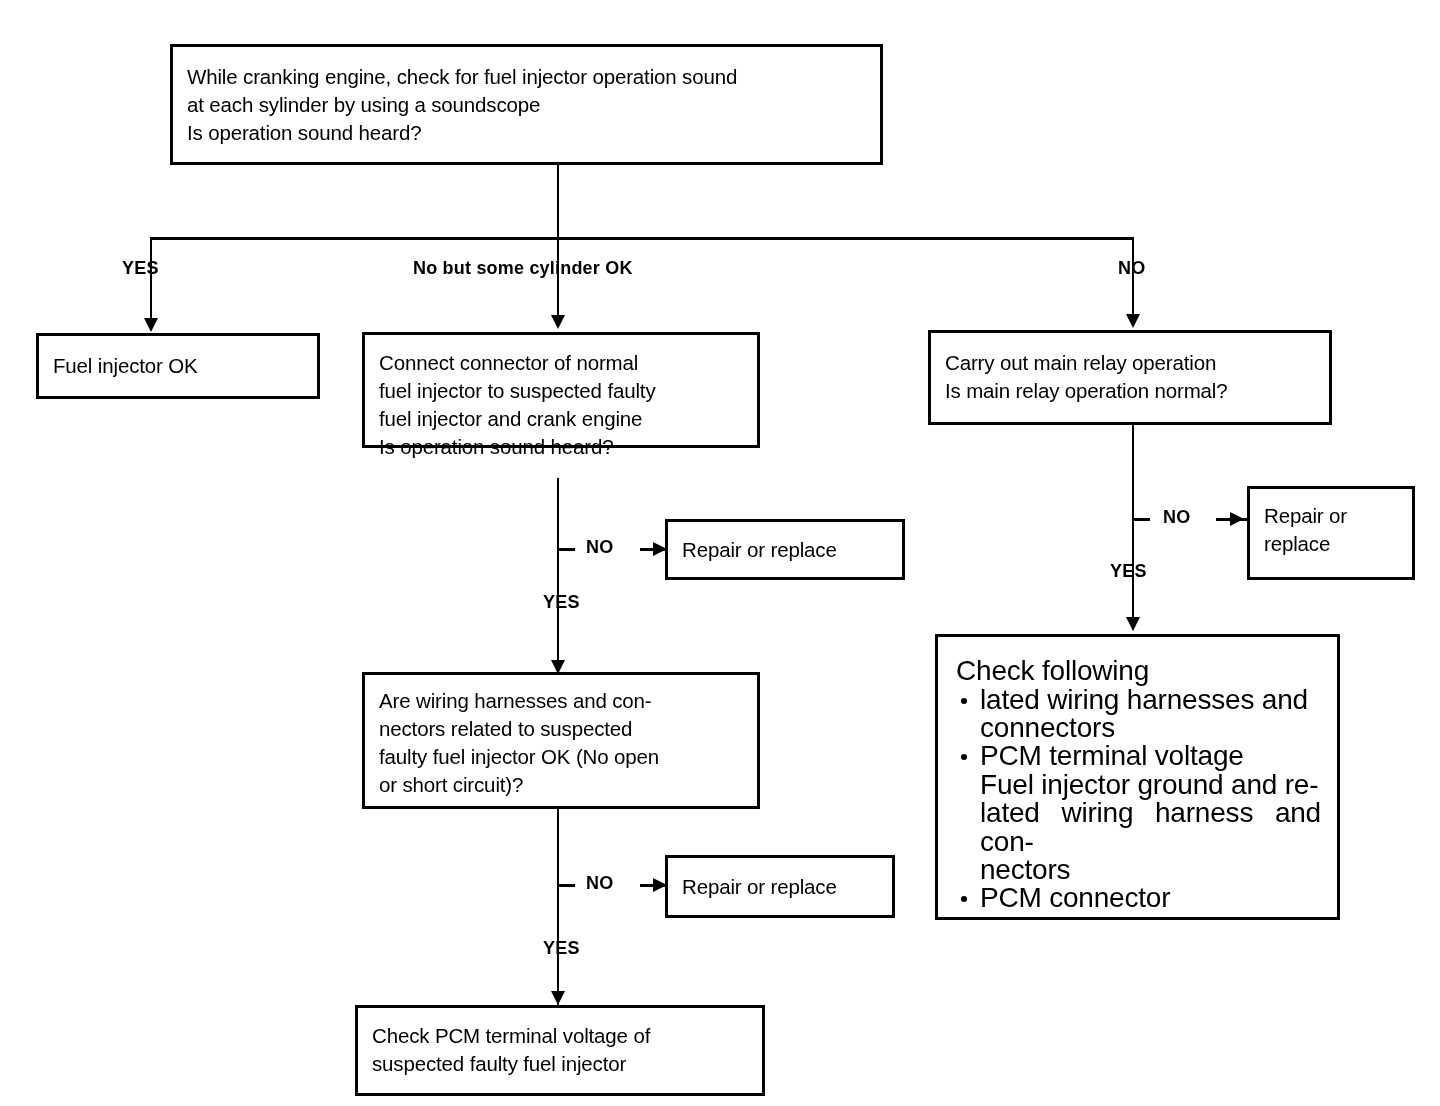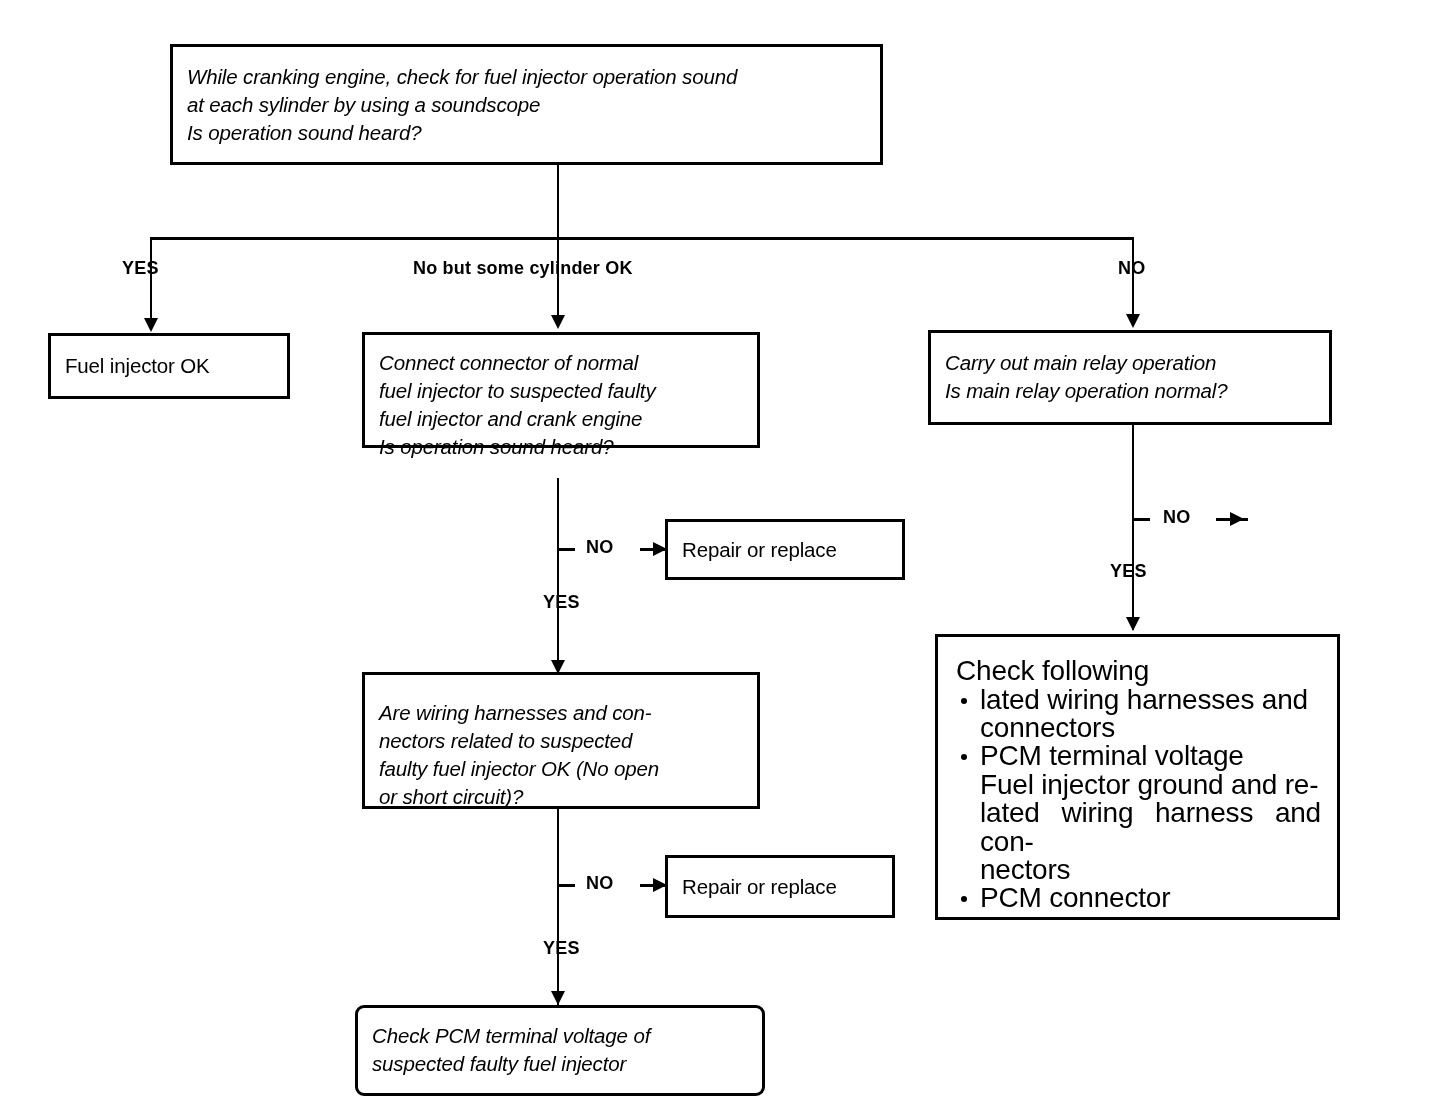--- a/index.html
+++ b/index.html
@@ -35,21 +35,21 @@
     display: flex;
     align-items: center;
   }
   .box .txt {
     font-size: 20.5px;
     line-height: 28px;
     letter-spacing: -0.15px;
     white-space: pre-line;
     padding: 0 14px;
   }
-  .box.pad-top .txt { align-self: flex-start; font-style: italic; }
+  .box.pad-top .txt { align-self: flex-start; }
   .line {
     position: absolute;
     background: #000;
   }
   .vline { width: 3px; }
   .hline { height: 3px; }
   .arrow-down {
     position: absolute;
     width: 0;
     height: 0;
@@ -119,21 +119,21 @@
   </div>
 
   <div class="line vline" style="left:557px; top:165px; width:2px; height:74px;"></div>
 
   <div class="line hline" style="left:150px; top:237px; width:984px; height:3px;"></div>
 
   <div class="line vline" style="left:150px; top:237px; width:2px; height:85px;"></div>
   <div class="arrow-down" style="left:144px; top:318px;"></div>
   <div class="lbl" style="left:122px; top:258px;">YES</div>
 
-  <div class="box" style="left:48px; top:333px; width:242px; height:66px;">
+  <div class="box" style="left:36px; top:333px; width:284px; height:66px;">
     <div class="txt">Fuel injector OK</div>
   </div>
 
   <div class="line vline" style="left:557px; top:237px; width:2px; height:82px;"></div>
   <div class="arrow-down" style="left:551px; top:315px;"></div>
   <div class="lbl" style="left:413px; top:258px;">No but some cylinder OK</div>
 
   <div class="box pad-top" style="left:362px; top:332px; width:398px; height:116px;">
     <div class="txt" style="padding-top:14px;">Connect connector of normal
 fuel injector to suspected faulty
@@ -149,41 +149,41 @@
   <div class="line hline" style="left:640px; top:548px; width:30px; height:3px;"></div>
   <div class="arrow-right" style="left:653px; top:542px;"></div>
 
   <div class="box" style="left:665px; top:519px; width:240px; height:61px;">
     <div class="txt">Repair or replace</div>
   </div>
 
   <div class="lbl" style="left:543px; top:592px;">YES</div>
 
   <div class="box pad-top" style="left:362px; top:672px; width:398px; height:137px;">
-    <div class="txt" style="padding-top:24px;">Are wiring harnesses and con-
+    <div class="txt" style="padding-top:12px;">Are wiring harnesses and con-
 nectors related to suspected
 faulty fuel injector OK (No open
 or short circuit)?</div>
   </div>
 
   <div class="line vline" style="left:557px; top:809px; width:2px; height:196px;"></div>
   <div class="arrow-down" style="left:551px; top:991px;"></div>
 
   <div class="tick" style="left:559px; top:884px;"></div>
   <div class="lbl" style="left:586px; top:873px;">NO</div>
   <div class="line hline" style="left:640px; top:884px; width:30px; height:3px;"></div>
   <div class="arrow-right" style="left:653px; top:878px;"></div>
 
   <div class="box" style="left:665px; top:855px; width:230px; height:63px;">
     <div class="txt">Repair or replace</div>
   </div>
 
   <div class="lbl" style="left:543px; top:938px;">YES</div>
 
-  <div class="box pad-top" style="left:355px; top:1005px; width:410px; height:91px;border-radius:9px;">
+  <div class="box pad-top" style="left:355px; top:1005px; width:410px; height:91px;">
     <div class="txt" style="padding-top:14px;">Check PCM terminal voltage of
 suspected faulty fuel injector</div>
   </div>
 
   <div class="line vline" style="left:1132px; top:237px; width:2px; height:84px;"></div>
   <div class="arrow-down" style="left:1126px; top:314px;"></div>
   <div class="lbl" style="left:1118px; top:258px;">NO</div>
 
   <div class="box pad-top" style="left:928px; top:330px; width:404px; height:95px;">
     <div class="txt" style="padding-top:16px;">Carry out main relay operation
@@ -191,20 +191,24 @@
   </div>
 
   <div class="line vline" style="left:1132px; top:425px; width:2px; height:205px;"></div>
   <div class="arrow-down" style="left:1126px; top:617px;"></div>
 
   <div class="tick" style="left:1134px; top:518px;"></div>
   <div class="lbl" style="left:1163px; top:507px;">NO</div>
   <div class="line hline" style="left:1216px; top:518px; width:32px; height:3px;"></div>
   <div class="arrow-right" style="left:1230px; top:512px;"></div>
 
+  <div class="box pad-top" style="left:1247px; top:486px; width:168px; height:94px;">
+    <div class="txt" style="padding-top:13px;">Repair or
+replace</div>
+  </div>
 
   <div class="lbl" style="left:1110px; top:561px;">YES</div>
 
   <div class="box pad-top" style="left:935px; top:634px; width:405px; height:286px;">
     <div class="bullets" style="padding-top:16px;">
       <div class="b-head">Check following</div>
 
       <div class="b-item">
         <span class="sub">lated  wiring  harnesses  and</span>
         <span class="sub last-line">connectors</span>

